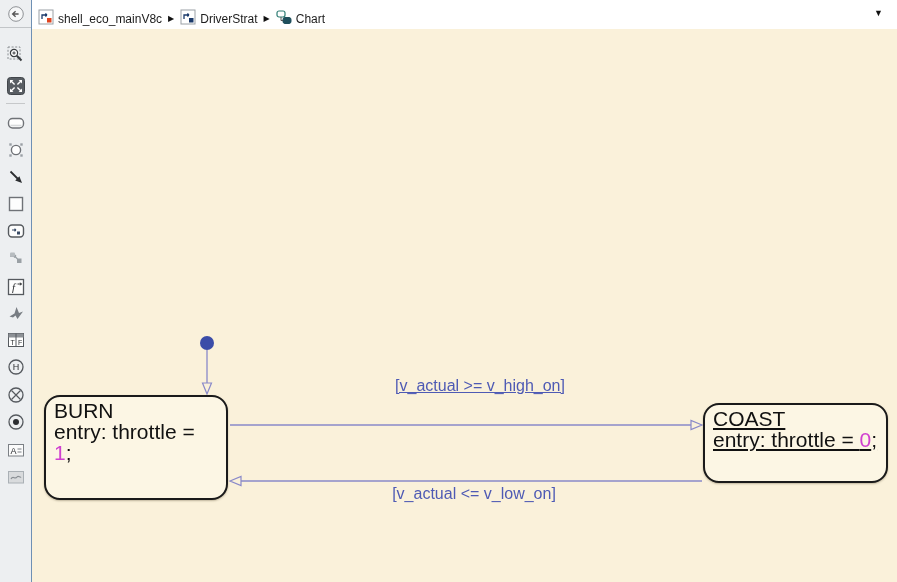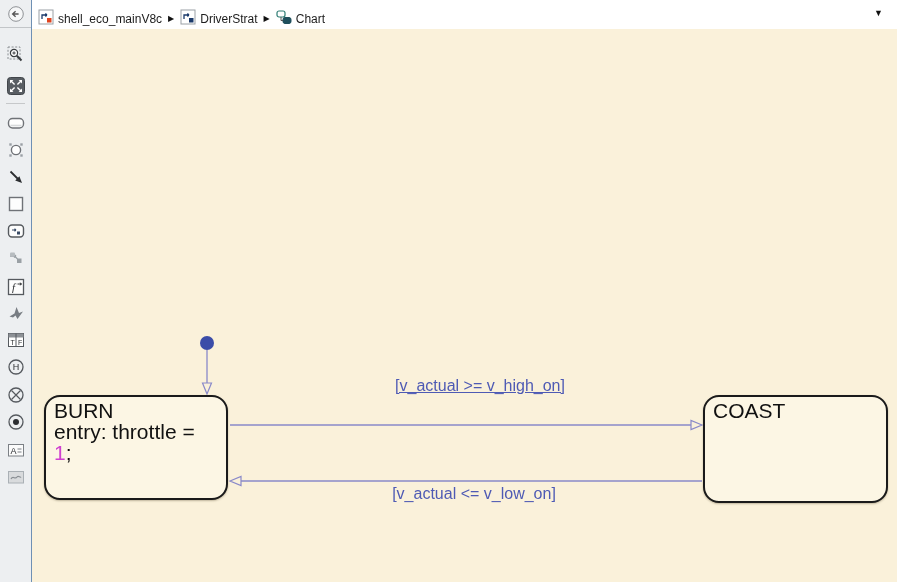--- a/index.html
+++ b/index.html
@@ -240,21 +240,22 @@
         <line x1="670" y1="452" x2="209" y2="452" stroke="#8989c9" stroke-width="1.3"></line>
         <polygon points="198,452 209,447.5 209,456.5" fill="#faf1da" stroke="#8989c9" stroke-width="1.2"></polygon>
       </g>
     </svg>
 
     <div class="state" style="left:12px; top:366px; width:184px; height:105px;">
       <span class="state-name">BURN</span>
       <span><span>entry: throttle = </span><span class="entry-val">1</span><span>;</span></span>
     </div>
 
-    <div class="state" style="left:671px; top:366px; width:185px; height:108px;">
+    <div class="state" style="left:671px; top:374px; width:185px; height:80px;text-decoration:underline;">
       <span class="state-name">COAST</span>
+      <span><span>entry: throttle = </span><span class="entry-val">0</span><span>;</span></span>
     </div>
 
     <div class="tlabel" style="left:448px; top:348px;text-decoration:underline;">[v_actual &gt;= v_high_on]</div>
     <div class="tlabel" style="left:442px; top:456px;">[v_actual &lt;= v_low_on]</div>
   </div>
 
 </div>
 
 </body></html>

